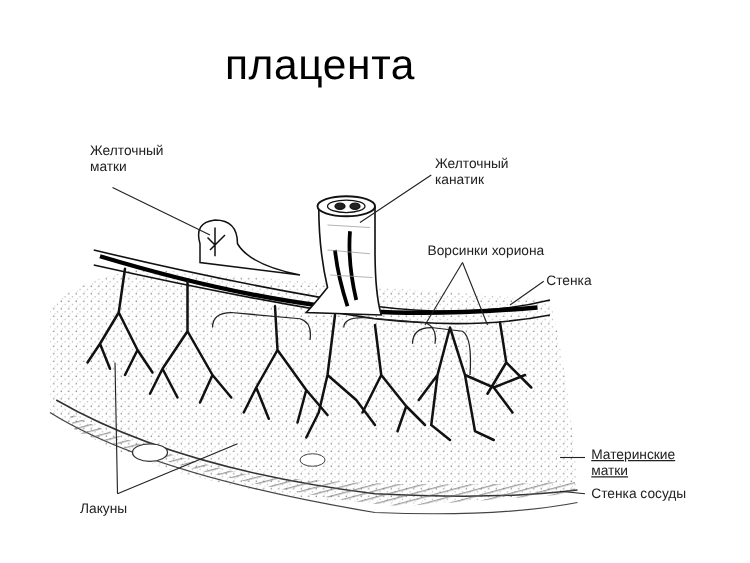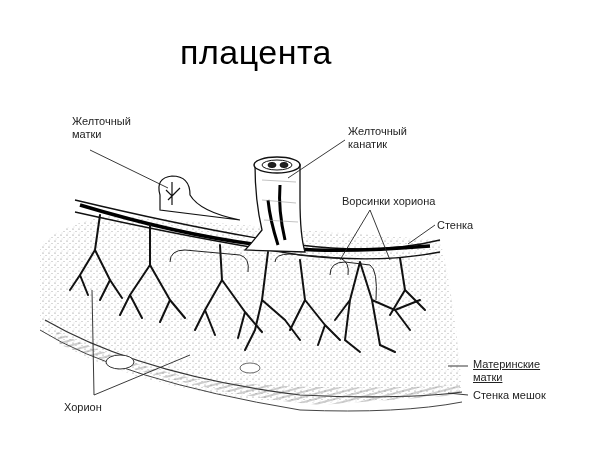--- a/index.html
+++ b/index.html
@@ -90,14 +90,14 @@
 <div class="label" style="left:348px;top:125px;">
   <div>Желточный</div>
   <div>канатик</div>
 </div>
 <div class="label" style="left:342px;top:195px;">Ворсинки хориона</div>
 <div class="label" style="left:437px;top:219px;">Стенка</div>
 <div class="label" style="left:473px;top:358px;text-decoration:underline;">
   <div>Материнские</div>
   <div>матки</div>
 </div>
-<div class="label" style="left:473px;top:389px;">Стенка мешок</div>
-<div class="label" style="left:64px;top:401px;">Хорион</div>
+<div class="label" style="left:473px;top:389px;">Стенка сосуды</div>
+<div class="label" style="left:64px;top:401px;">Лакуны</div>
 
 </body></html>

